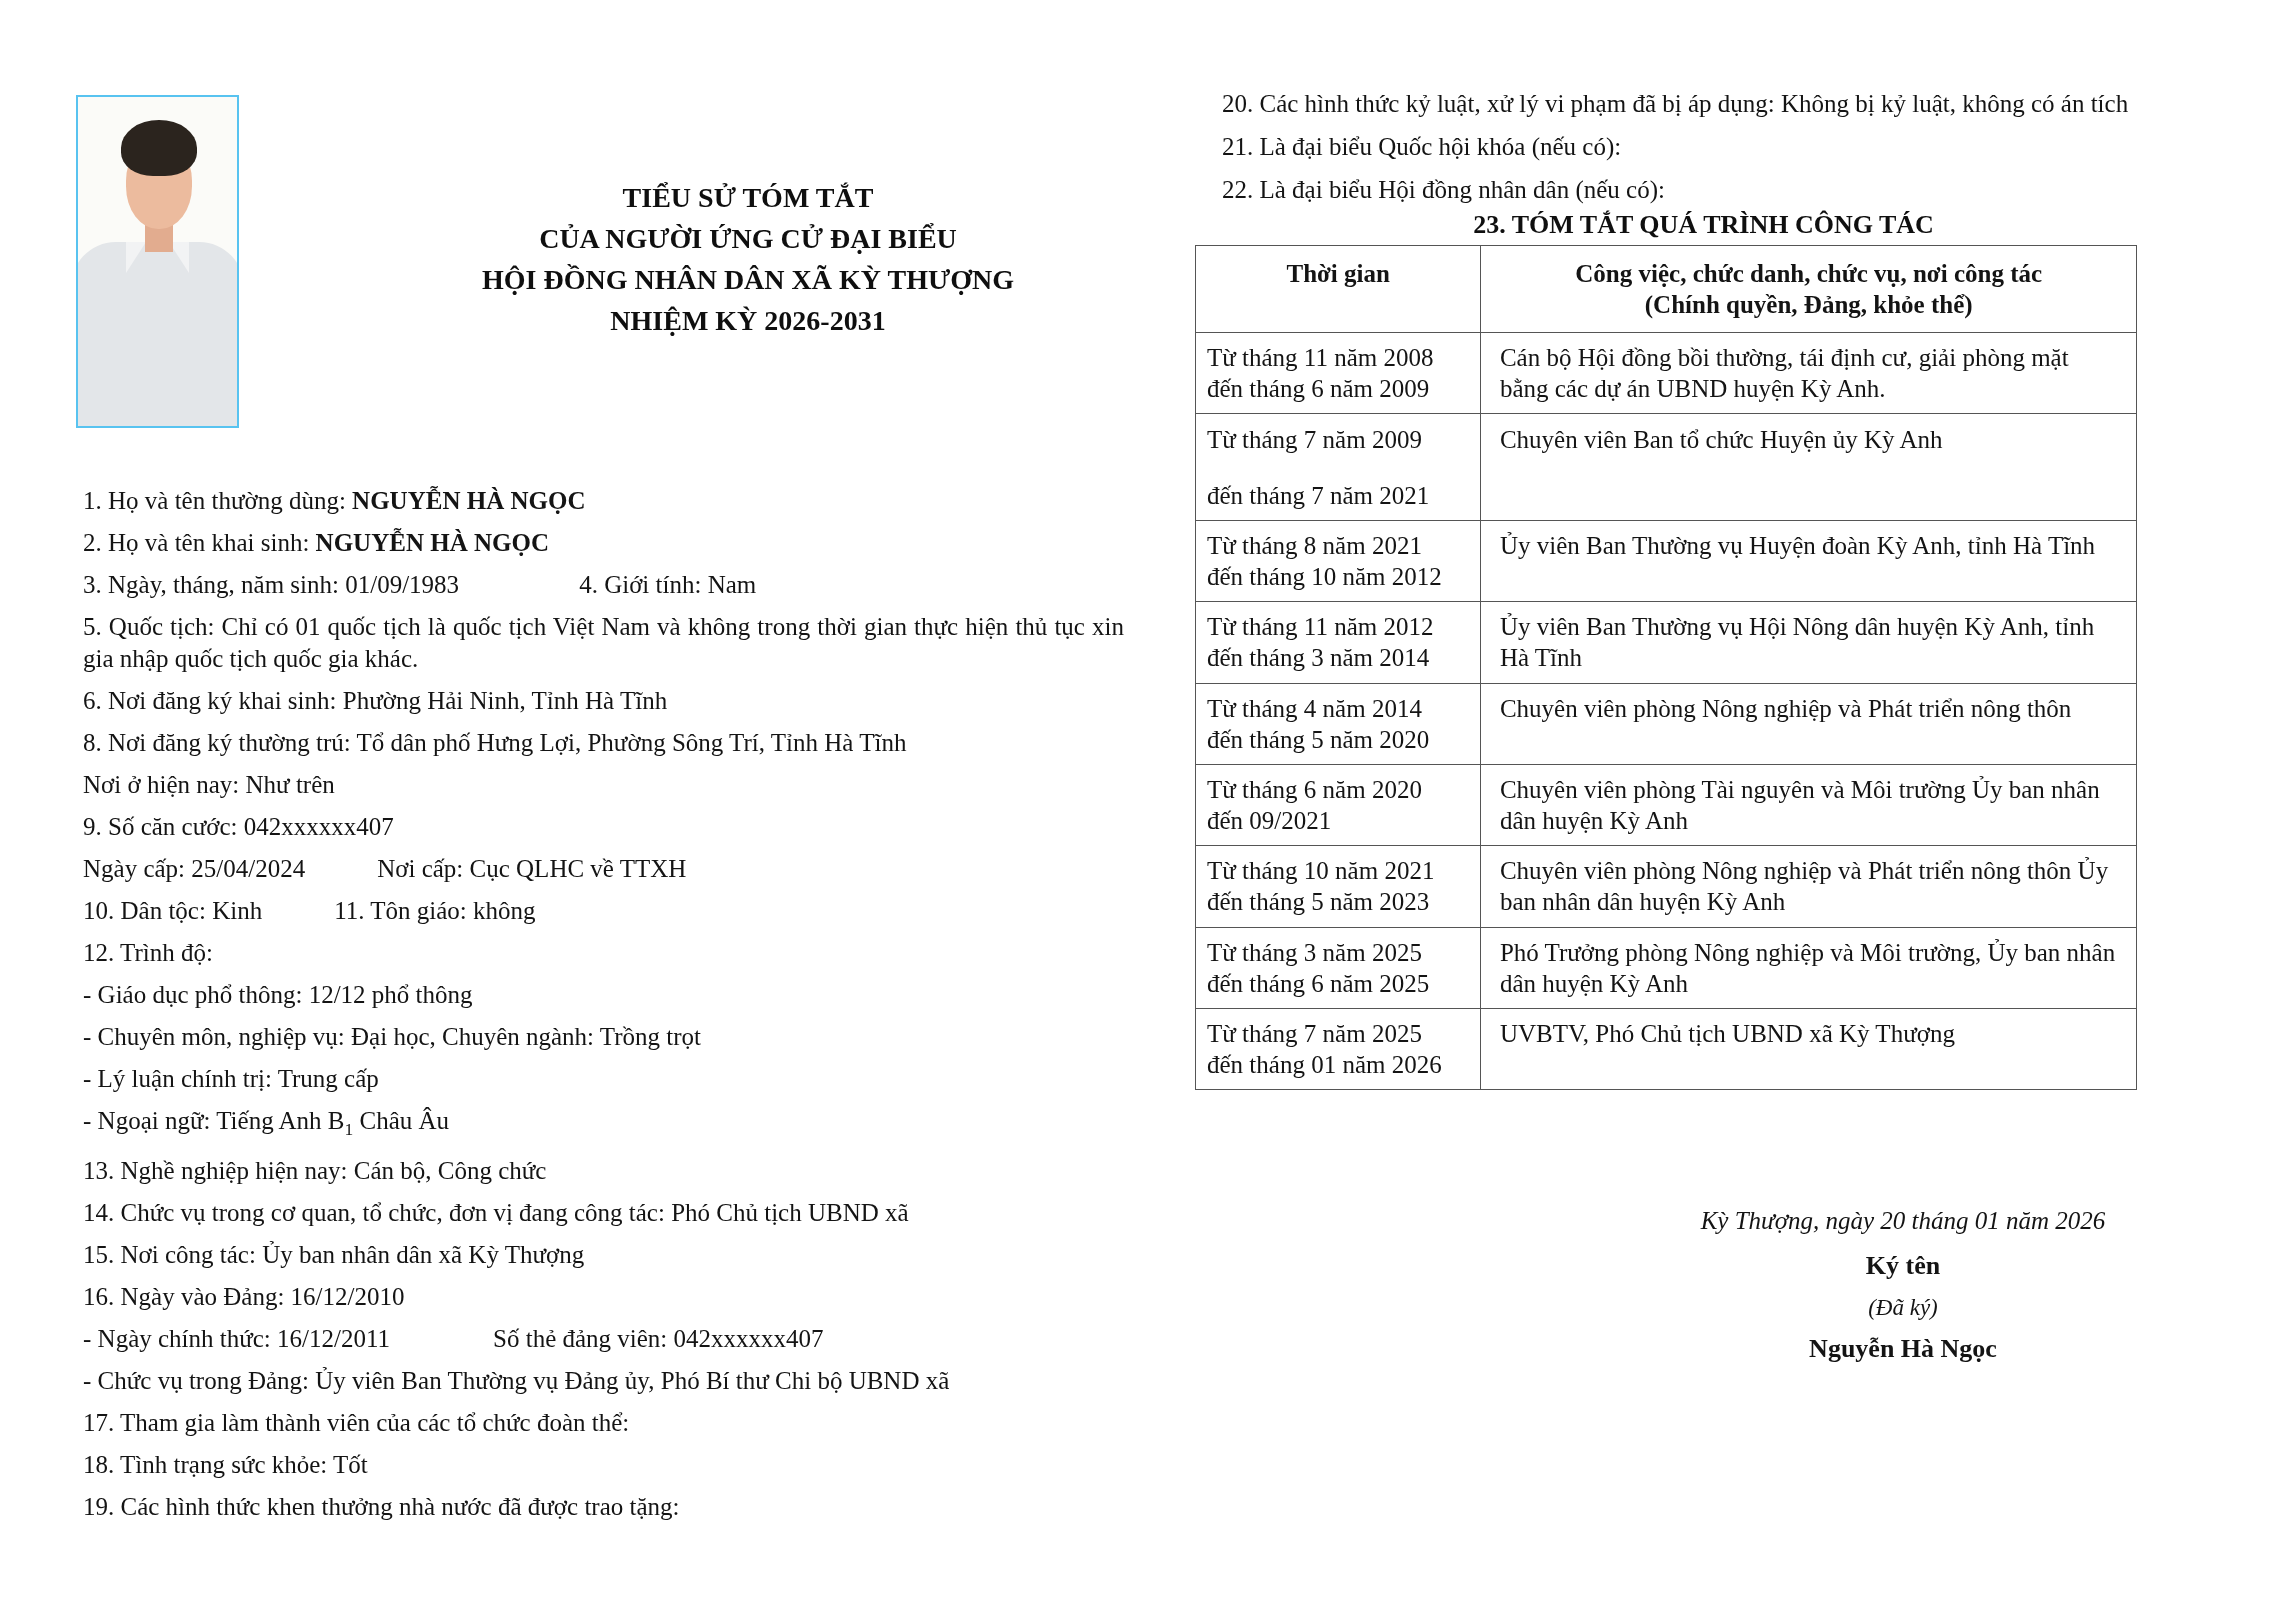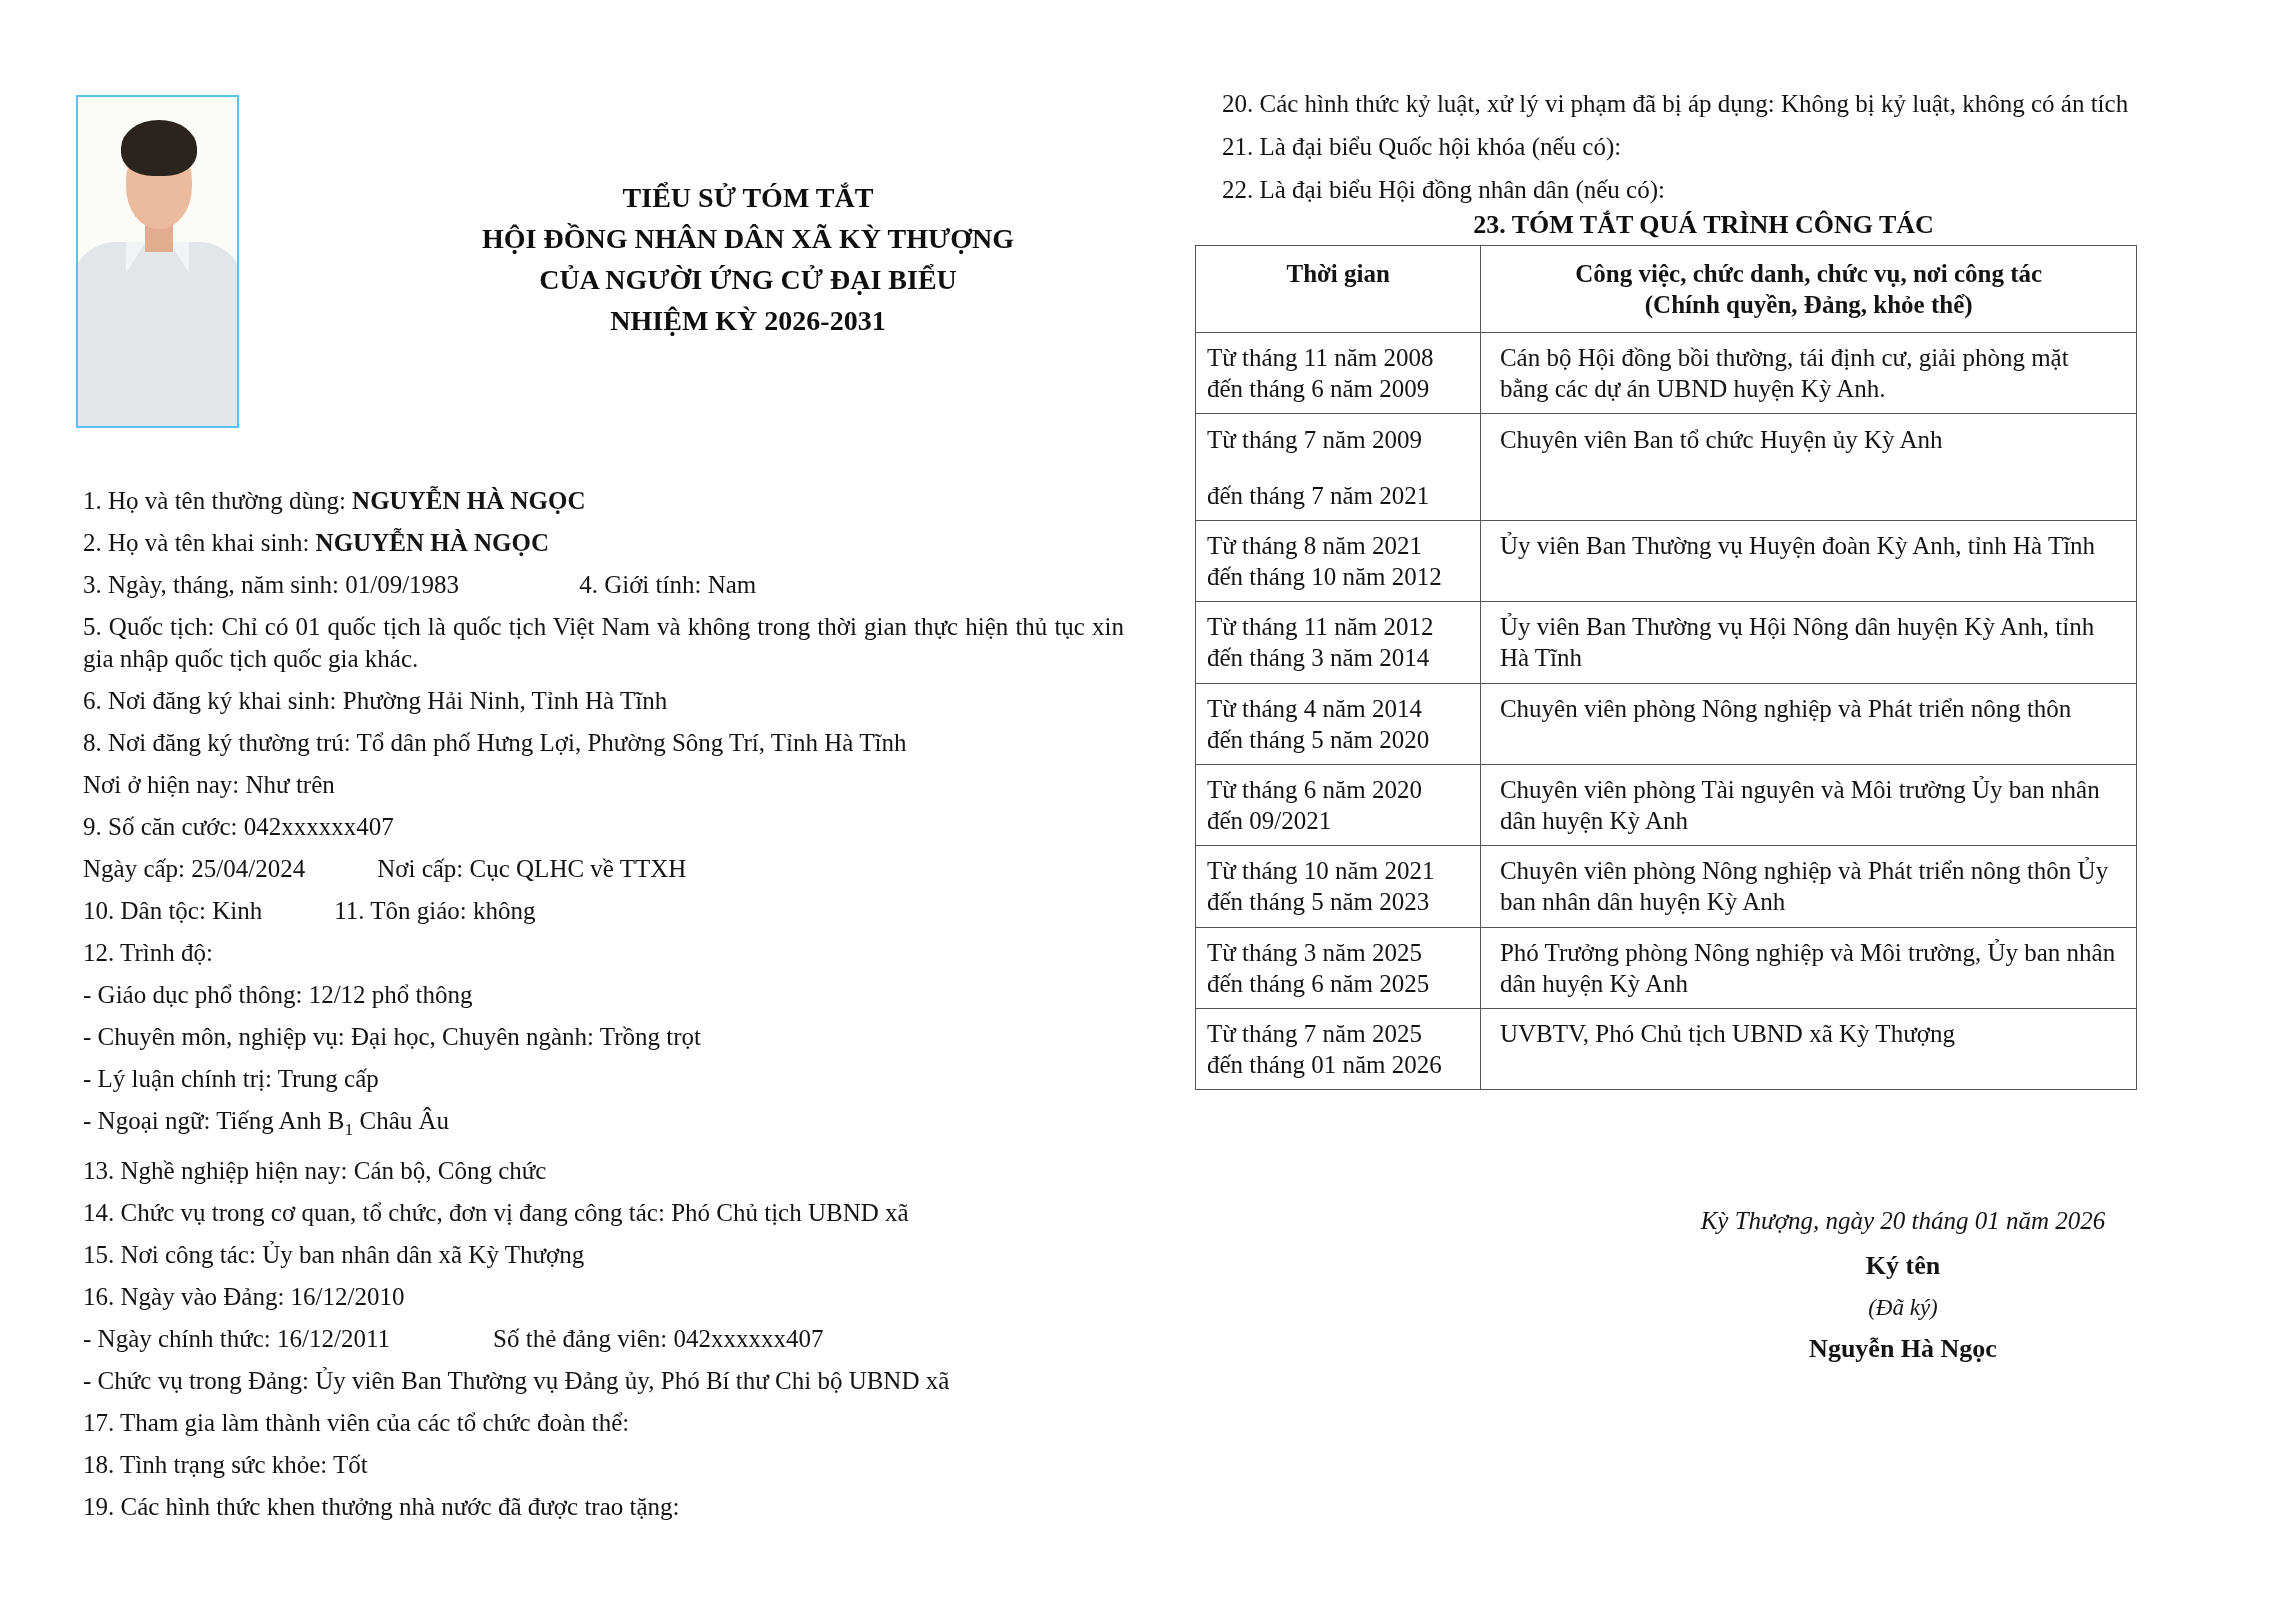--- a/index.html
+++ b/index.html
@@ -63,22 +63,22 @@
     <div class="shirt"></div>
     <div class="collar-l"></div>
     <div class="collar-r"></div>
     <div class="neck"></div>
     <div class="face"></div>
     <div class="hair"></div>
   </div>
 
   <div class="title">
     <div>TIỂU SỬ TÓM TẮT</div>
+    <div>CỦA NGƯỜI ỨNG CỬ ĐẠI BIỂU</div>
     <div>HỘI ĐỒNG NHÂN DÂN XÃ KỲ THƯỢNG</div>
-    <div>CỦA NGƯỜI ỨNG CỬ ĐẠI BIỂU</div>
     <div>NHIỆM KỲ 2026-2031</div>
   </div>
 
   <div class="list left-list" id="left-list">
       <div class="li"><span>1. Họ và tên thường dùng: </span><span class="b">NGUYỄN HÀ NGỌC</span></div>
       <div class="li"><span>2. Họ và tên khai sinh: </span><span class="b">NGUYỄN HÀ NGỌC</span></div>
       <div class="li"><span>3. Ngày, tháng, năm sinh: 01/09/1983</span><span style="margin-left: 120px;">4. Giới tính: Nam</span></div>
       <div class="li"><span>5. Quốc tịch: Chỉ có 01 quốc tịch là quốc tịch Việt Nam và không trong thời gian thực hiện thủ tục xin gia nhập quốc tịch quốc gia khác.</span></div>
       <div class="li"><span>6. Nơi đăng ký khai sinh: Phường Hải Ninh, Tỉnh Hà Tĩnh</span></div>
       <div class="li"><span>8. Nơi đăng ký thường trú: Tổ dân phố Hưng Lợi, Phường Sông Trí, Tỉnh Hà Tĩnh</span></div>

